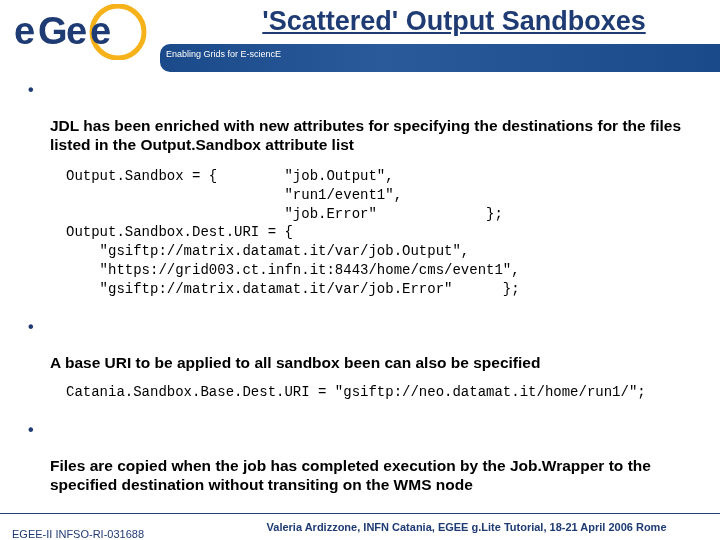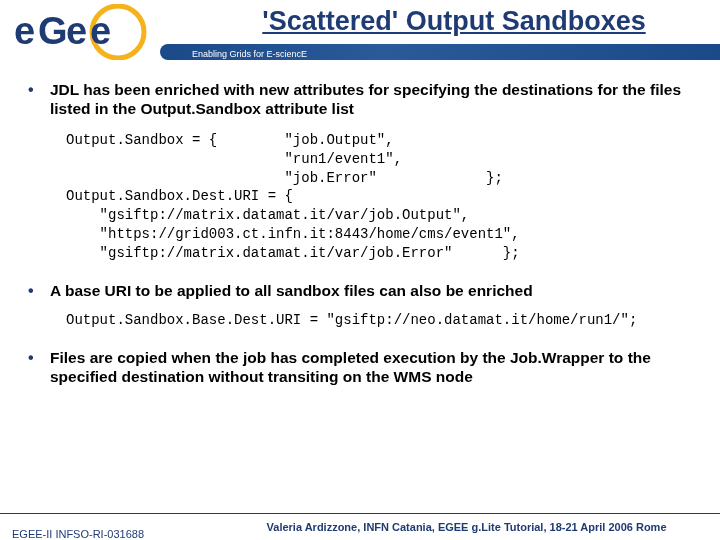--- a/index.html
+++ b/index.html
@@ -38,47 +38,47 @@
     padding-top: 6px;
     padding-right: 12px;
     padding-left: 40px;
     text-decoration: underline;
   }
   .subtitle-bar {
     position: absolute;
     left: 160px;
     top: 44px;
     right: 0;
-    height: 16px;
+    height: 28px;
     background: linear-gradient(to right, #1a4a8a 0%, #2a5a9a 40%, #1a4a8a 100%);
     border-radius: 10px 0 0 10px;
     color: #fff;
     font-size: 9px;
-    padding-left: 32px;
+    padding-left: 6px;
     line-height: 20px;
   }
   .content {
     padding: 14px 28px 0 28px;
     font-size: 15.5px;
     color: #000;
     line-height: 1.25;
   }
   .bullet {
     display: flex;
     margin-bottom: 12px;
     font-weight: bold;
   }
   .bullet .dot {
     color: #1f3b73;
     font-size: 16px;
     width: 22px;
     flex-shrink: 0;
     line-height: 1.2;
   }
-  .bullet .txt { flex: 1; }
+  .bullet .txt { flex: 1; margin-top: 36px; }
   .code-block {
     font-family: "Courier New", Courier, monospace;
     font-size: 14px;
     white-space: pre;
     margin: 6px 0 18px 38px;
     line-height: 1.35;
     color: #000;
   }
   .code-line {
     font-family: "Courier New", Courier, monospace;
@@ -149,24 +149,24 @@
   <div class="code-block">Output.Sandbox = {        "job.Output",
                           "run1/event1",
                           "job.Error"             };
 Output.Sandbox.Dest.URI = {
     "gsiftp://matrix.datamat.it/var/job.Output",
     "https://grid003.ct.infn.it:8443/home/cms/event1",
     "gsiftp://matrix.datamat.it/var/job.Error"      };</div>
 
   <div class="bullet">
     <div class="dot">•</div>
-    <div class="txt">A base URI to be applied to all sandbox files can also be enriched</div>
+    <div class="txt">A base URI to be applied to all sandbox been can also be specified</div>
   </div>
 
-  <div class="code-line">Output.Sandbox.Base.Dest.URI = "gsiftp://neo.datamat.it/home/run1/";</div>
+  <div class="code-line">Catania.Sandbox.Base.Dest.URI = "gsiftp://neo.datamat.it/home/run1/";</div>
 
   <div class="bullet">
     <div class="dot">•</div>
     <div class="txt">Files are copied when the job has completed execution by the Job.Wrapper to the specified destination without transiting on the WMS node</div>
   </div>
 
 </div>
 
 <div class="footer-rule"></div>
 <div class="footer">

